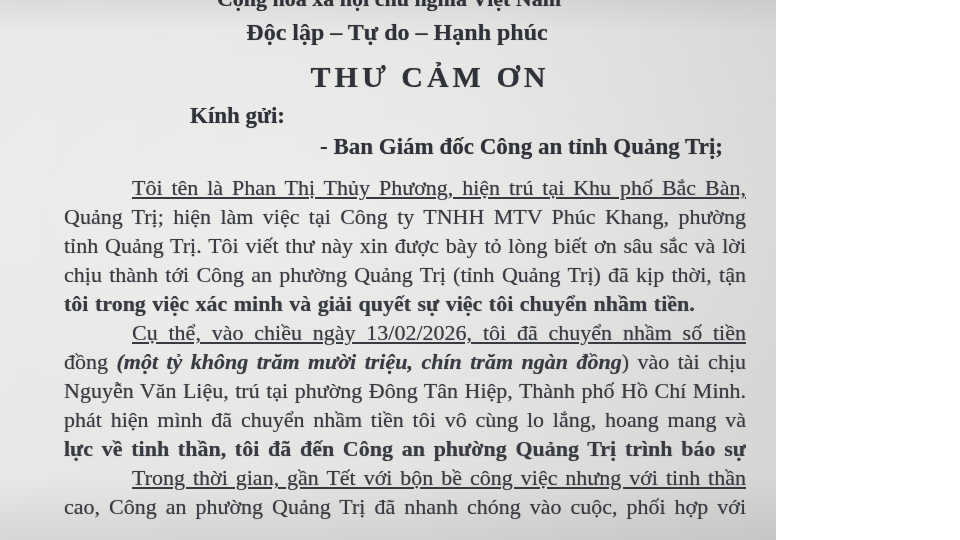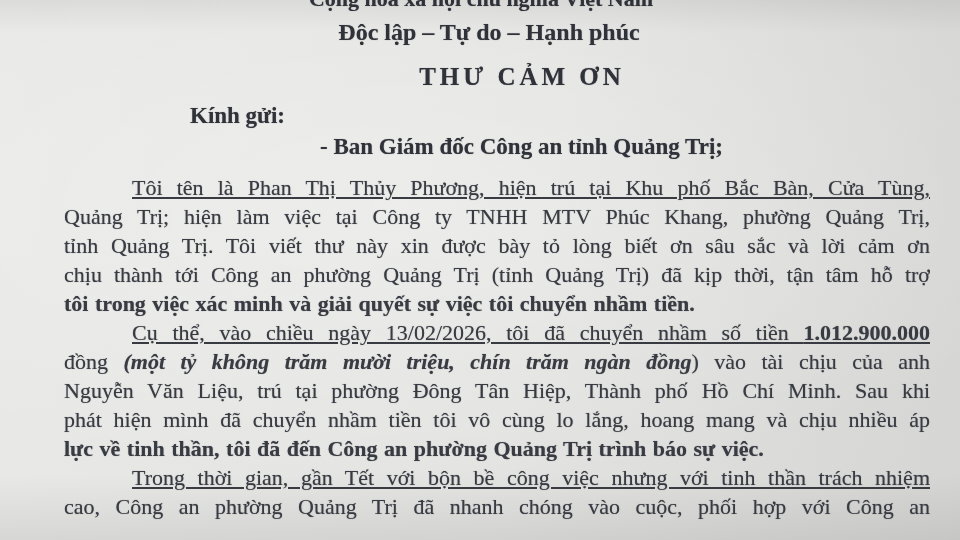--- a/index.html
+++ b/index.html
@@ -3,21 +3,21 @@
 <meta charset="utf-8">
 <style>
   html, body { margin: 0; padding: 0; }
   body {
     width: 960px; height: 540px;
     font-family: "Liberation Serif", "DejaVu Serif", serif;
     overflow: hidden;
   }
   .page {
     position: relative;
-    width: 960px; height: 540px;
+    width: 776px; height: 540px;
     overflow: hidden;
     background:
       radial-gradient(115% 85% at 42% 38%, rgba(255,255,255,0.30), rgba(255,255,255,0) 62%),
       linear-gradient(to bottom, rgba(90,90,88,0.10) 0%, rgba(90,90,88,0) 6%, rgba(90,90,88,0) 88%, rgba(90,90,88,0.12) 100%),
       linear-gradient(100deg, #e9e9e7 0%, #e3e3e1 55%, #d5d5d4 100%);
     color: #383b42;
   }
   .content {
     position: relative;
     padding: 0 30px 0 64px;
@@ -33,21 +33,21 @@
     transform: translateX(-16px);
     color: #2f3239;
   }
   .motto-line {
     font-size: 24px; line-height: 30px; font-weight: bold;
     margin-top: 6px;
     transform: translateX(-8px);
     color: #2f3239;
   }
   .doc-title {
-    font-size: 25px; line-height: 30px; font-weight: bold;
+    font-size: 30px; line-height: 30px; font-weight: bold;
     letter-spacing: 4px;
     margin-top: 15px;
     transform: translateX(25px);
     color: #2f3239;
   }
   .salutation {
     font-size: 23px; line-height: 30px; font-weight: bold;
     padding-left: 126px;
     margin-top: 9px;
     color: #2f3239;

